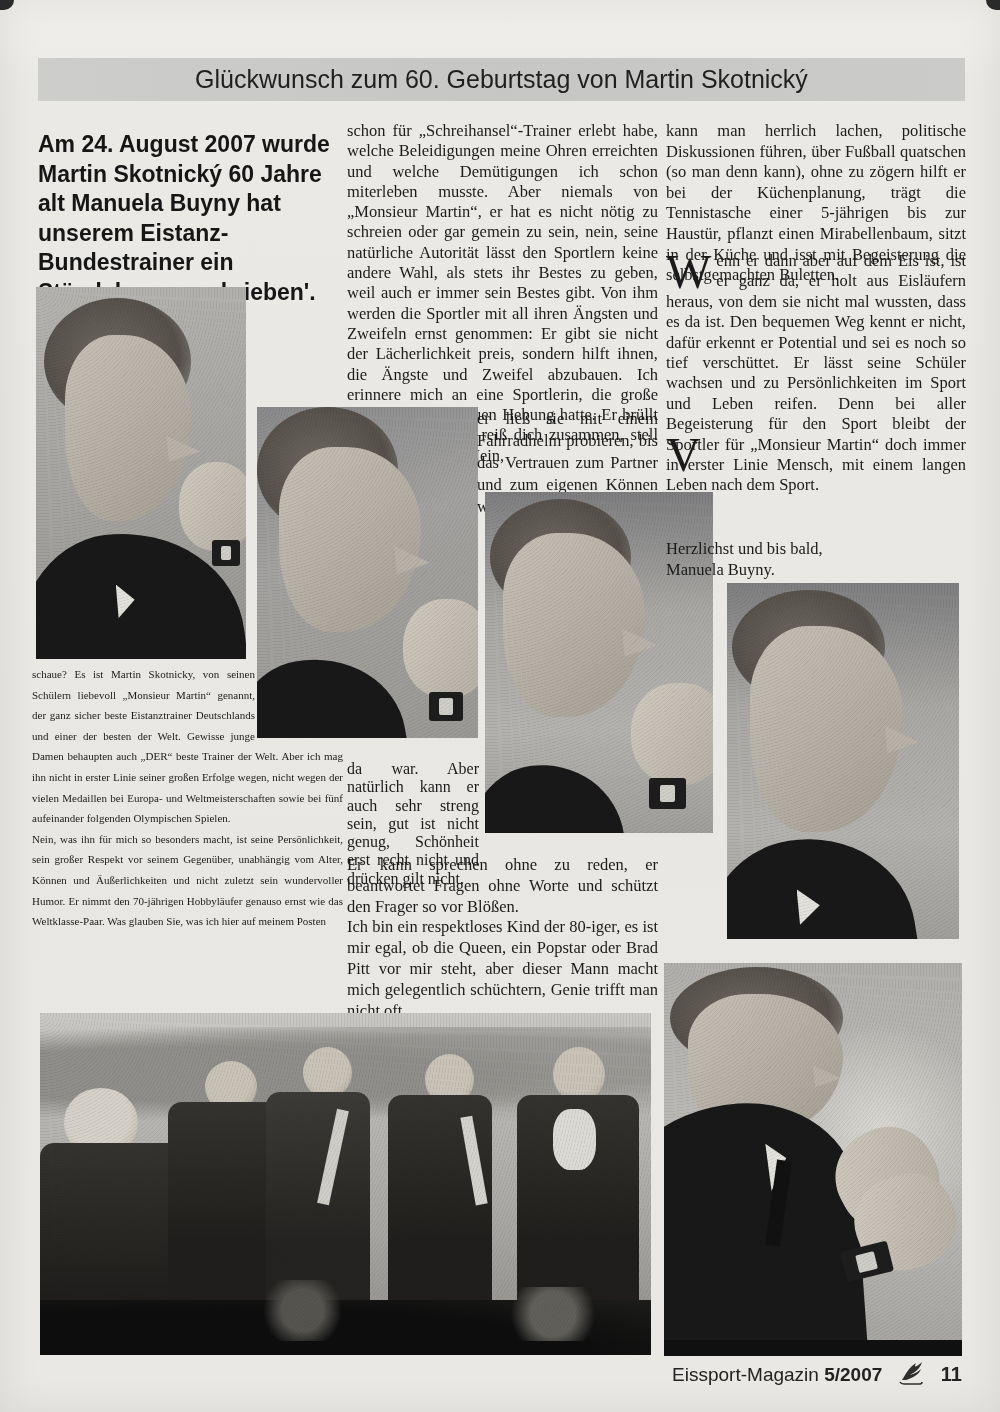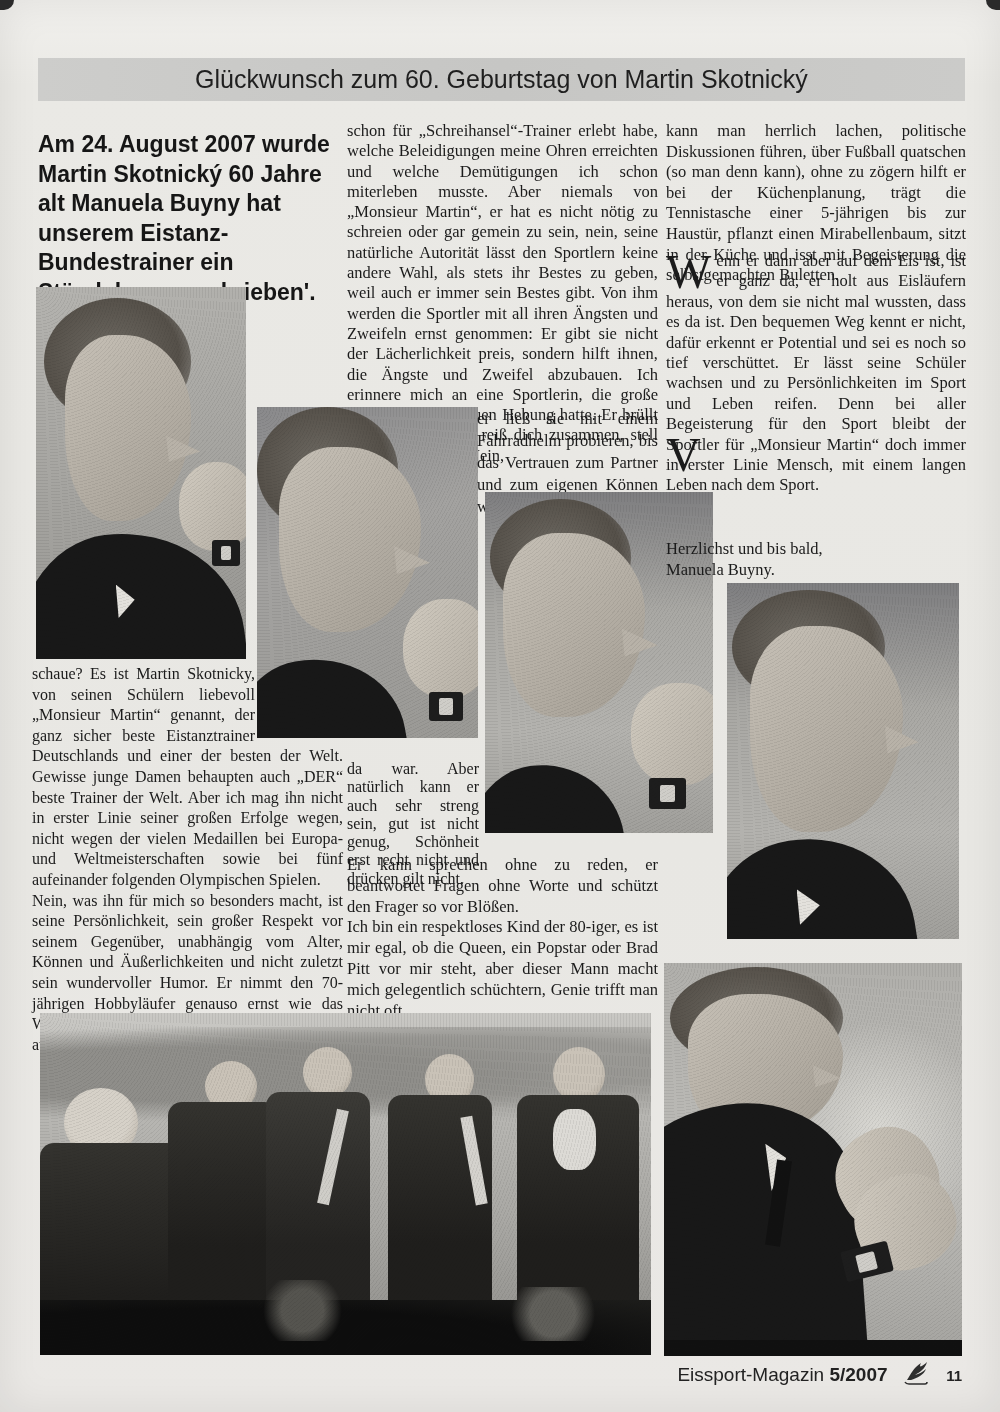--- a/index.html
+++ b/index.html
@@ -30,21 +30,21 @@
   .tcol{position:absolute;text-align:justify;}
   .tcol p{margin:0;}
   .c1a{left:246px;top:283px;width:98px;font-size:16px;line-height:19px;}
   .c2a{left:347px;top:121px;width:311px;font-size:16.5px;line-height:20.3px;}
   .c2b{left:477px;top:391px;width:181px;font-size:16.5px;line-height:22px;}
   .c2c{left:347px;top:744px;width:132px;font-size:16px;line-height:18.3px;}
   .c2d{left:347px;top:855px;width:311px;font-size:16.5px;line-height:20.8px;}
   .c3a{left:666px;top:121px;width:300px;font-size:16.5px;line-height:20.6px;}
   .c3b{left:666px;top:251px;width:300px;font-size:16.5px;line-height:20.4px;}
   .c3c{left:666px;top:434px;width:300px;font-size:16.5px;line-height:21px;}
-  .c1b{left:32px;top:664px;width:311px;font-size:16px;line-height:20.6px;}
+  .c1b{left:32px;top:664px;width:311px;font-size:11px;line-height:20.6px;}
   .closing{left:666px;top:538px;width:300px;text-align:left;font-size:16.5px;line-height:21.3px;}
 
   .dropcap{
     float:left;font-size:48px;line-height:39px;padding:1px 5px 0 0;
     font-family:"Liberation Serif", serif;
   }
   .spacer-ph2{float:right;width:88px;height:78px;}
   .spacer-ph3{float:left;clear:left;width:54px;height:66px;}
 
   
@@ -71,21 +71,21 @@
   .darkstrip{background:#101010;}
 
   .head{border-radius:50%;background:radial-gradient(circle at 45% 40%, #c9c2b7 0 55%, #a79f93 100%);}
   .bodydark{border-radius:14px 14px 6px 6px;background:linear-gradient(180deg,#34332f 0%,#1f1e1c 70%);}
 
   .footer{
     position:absolute;left:560px;top:1360px;width:402px;text-align:right;
     font-family:"Liberation Sans", sans-serif;font-size:19px;color:#222;
   }
   .footer .issue{font-weight:bold;}
-  .footer .pnum{font-weight:bold;font-size:15px;padding-left:10px;}
+  .footer .pnum{font-weight:bold;font-size:20px;padding-left:10px;}
   .footer svg{vertical-align:-5px;margin-left:8px;}
 </style>
 </head>
 <body>
 
 <div class="page">
 
   <div class="corner tl"></div>
   <div class="corner tr"></div>
 

